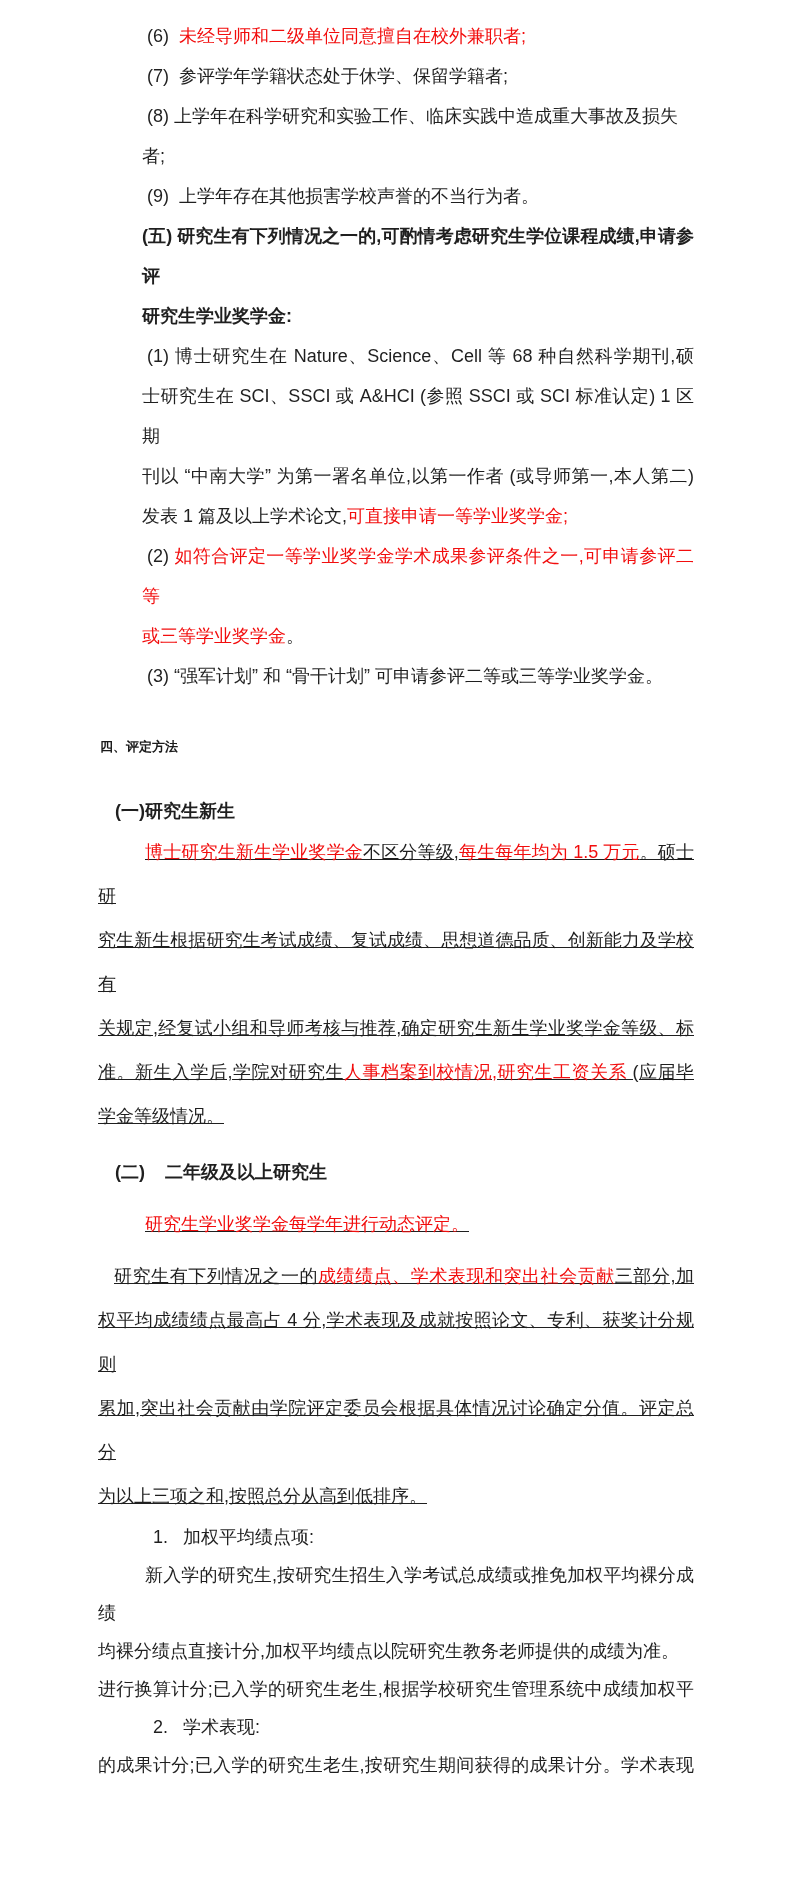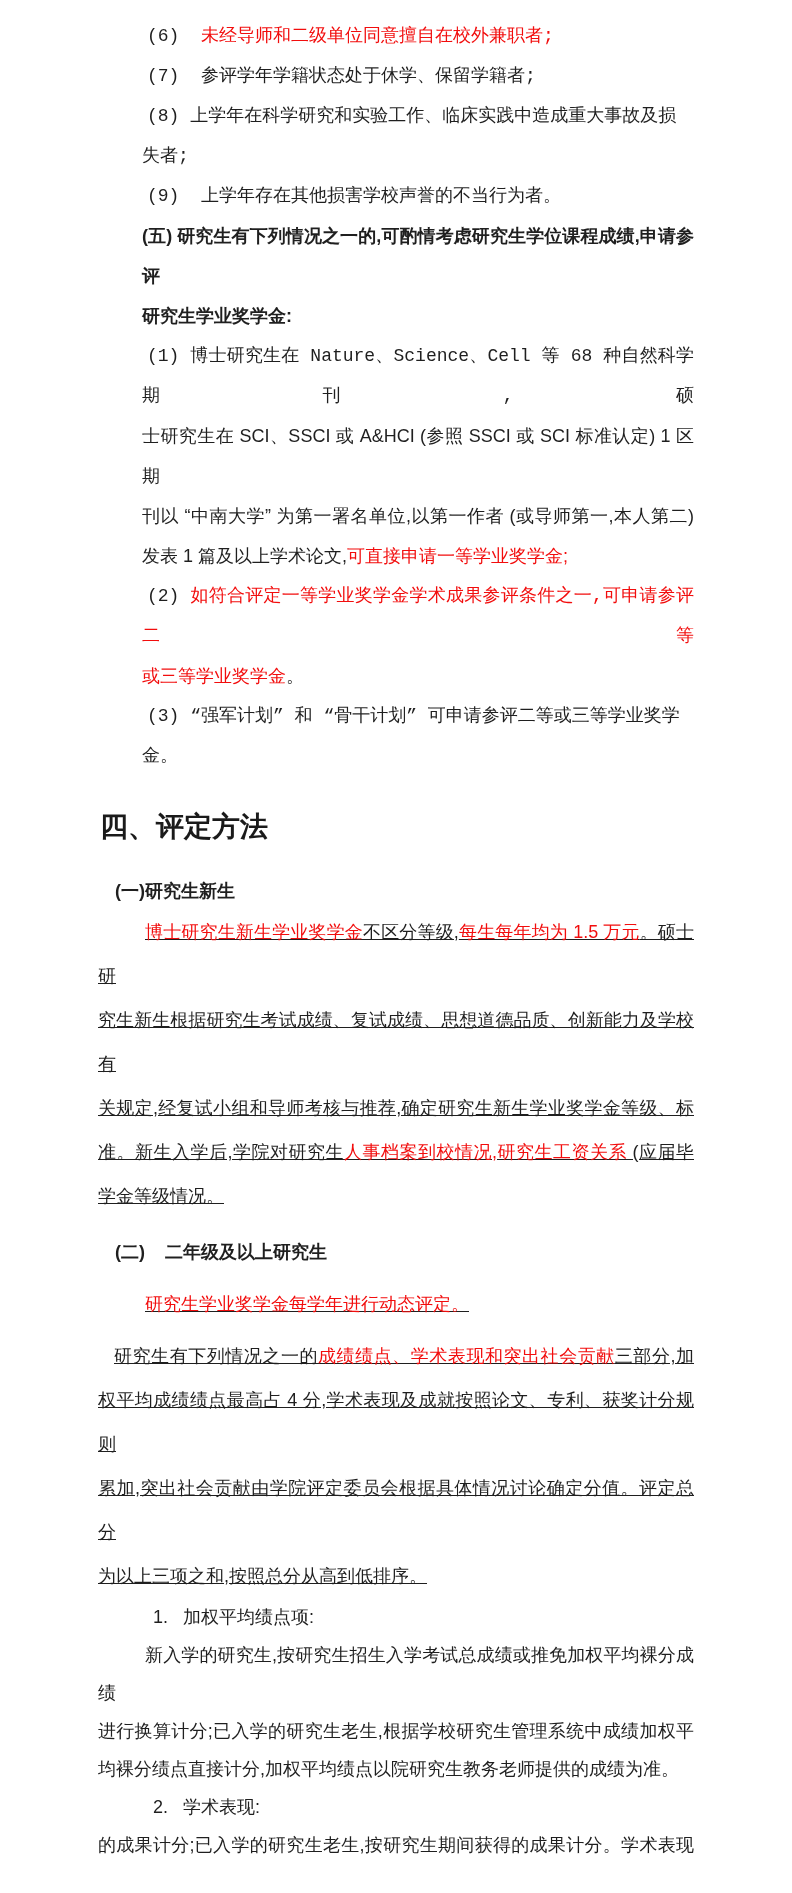--- a/index.html
+++ b/index.html
@@ -17,26 +17,26 @@
   .bold{font-weight:700;}
   .line{white-space:pre-wrap;}
   .line span{white-space:pre-wrap;}
   .just{text-align:justify;text-align-last:justify;}
   .red{color:#f20d0d;}
   .ink{color:inherit;}
 
   
   .region-a{margin:0 96px 0 142px;padding-top:16px;width:552px;}
   .region-a .line{line-height:40px;}
-  .ind-a{text-indent:5px;font-family:Liberation Mono, monospace;}
+  .ind-a{text-indent:5px;}
 
   
   .section-heading{
     margin:38px 0 0 100px;
-    font-size:28px;
+    font-size:13px;
     line-height:26px;
     font-weight:700;
     color:#1a1a1a;
   }
 
   
   .region-b1{margin:16px 96px 0 98px;width:596px;}
   .region-b1 .line{line-height:44px;}
   .region-b1 .block-heading-first{margin-top:40px;}
   .region-b1 .block-heading-first .line{line-height:22px;}
@@ -115,22 +115,22 @@
         <div class="line"><span class="ink">为以上三项之和,按照总分从高到低排序。</span></div>
       </div>
     </div>
 
   <div class="region-b2" id="region-b2">
       <div class="block">
         <div class="line ind-num"><span class="ink">1.   加权平均绩点项:</span></div>
       </div>
       <div class="block">
         <div class="line ind-first just"><span class="ink">新入学的研究生,按研究生招生入学考试总成绩或推免加权平均裸分成绩</span></div>
+        <div class="line"><span class="ink">均裸分绩点直接计分,加权平均绩点以院研究生教务老师提供的成绩为准。</span></div>
         <div class="line just"><span class="ink">进行换算计分;已入学的研究生老生,根据学校研究生管理系统中成绩加权平</span></div>
-        <div class="line"><span class="ink">均裸分绩点直接计分,加权平均绩点以院研究生教务老师提供的成绩为准。</span></div>
       </div>
       <div class="block">
         <div class="line ind-num"><span class="ink">2.   学术表现:</span></div>
       </div>
       <div class="block">
         <div class="line just"><span class="ink">的成果计分;已入学的研究生老生,按研究生期间获得的成果计分。学术表现</span></div>
       </div>
     </div>
 
 </div>

